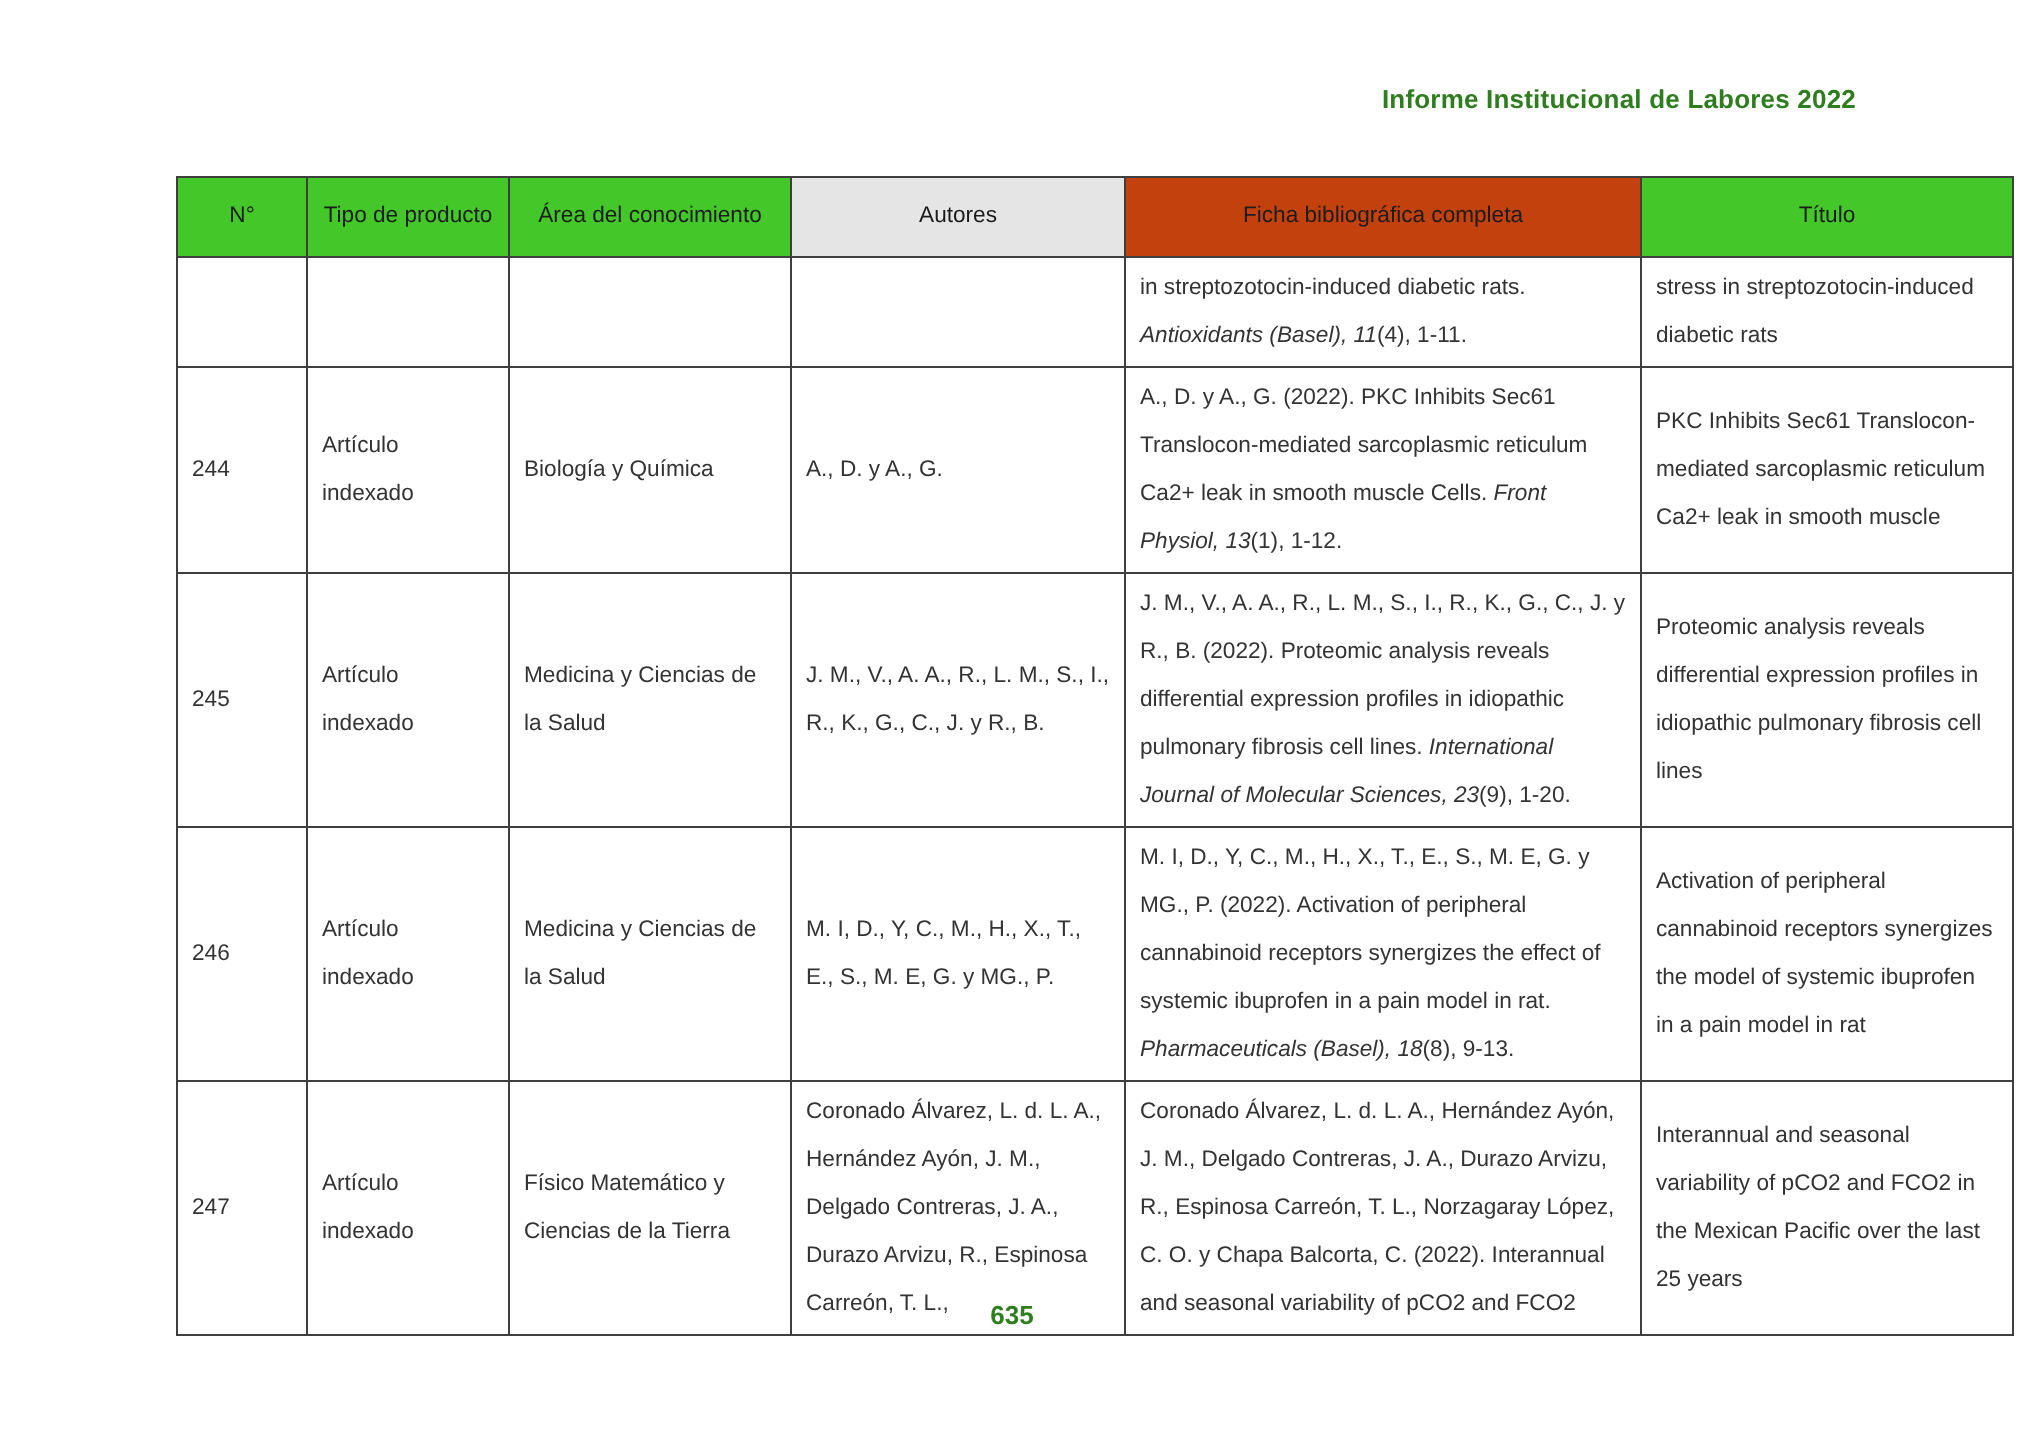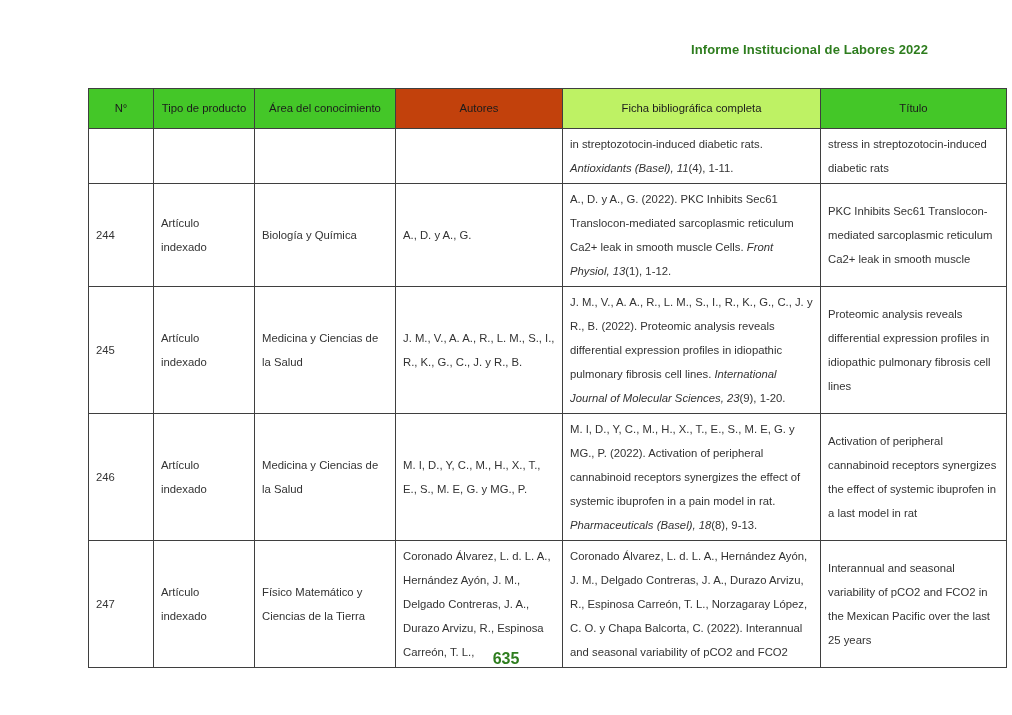--- a/index.html
+++ b/index.html
@@ -60,40 +60,40 @@
   .col-autores{ width: 154px; }
   .col-ficha  { width: 245px; }
   .col-titulo { width: 173px; }
   .report-table em { font-style: italic; }
   .page-number {
     position: absolute;
     top: 650px;
     left: 0;
     width: 1012px;
     text-align: center;
-    font-size: 16px;
+    font-size: 13px;
     font-weight: 700;
     color: #2e7d1e;
   }
 </style>
 </head>
 <body>
 
 <div class="page">
 
   <div class="doc-header">Informe Institucional de Labores 2022</div>
 
   <table class="report-table">
     <thead>
       <tr id="header-row">
           <th class="col-num" style="background: rgb(68, 199, 40);">N°</th>
           <th class="col-tipo" style="background: rgb(68, 199, 40);">Tipo de producto</th>
           <th class="col-area" style="background: rgb(68, 199, 40); margin-top: 35px;">Área del conocimiento</th>
-          <th class="col-autores" style="background: #c2410c; text-align: center;">Autores</th>
-          <th class="col-ficha" style="background: #bef264;">Ficha bibliográfica completa</th>
+          <th class="col-autores" style="background: #e5e5e5; text-align: center;">Autores</th>
+          <th class="col-ficha" style="background: #c2410c;">Ficha bibliográfica completa</th>
           <th class="col-titulo" style="background: rgb(68, 199, 40);">Título</th>
         </tr>
     </thead>
     <tbody id="table-body">
         <tr style="height: 40px;">
           <td class="col-num"></td>
           <td class="col-tipo"></td>
           <td class="col-area"></td>
           <td class="col-autores"></td>
           <td class="col-ficha"><span>in streptozotocin-induced diabetic rats. </span><em>Antioxidants (Basel), 11</em><span>(4), 1-11.</span></td>
@@ -114,21 +114,21 @@
           <td class="col-autores">J. M., V., A. A., R., L. M., S., I., R., K., G., C., J. y R., B.</td>
           <td class="col-ficha"><span>J. M., V., A. A., R., L. M., S., I., R., K., G., C., J. y R., B. (2022). Proteomic analysis reveals differential expression profiles in idiopathic pulmonary fibrosis cell lines. </span><em>International Journal of Molecular Sciences, 23</em><span>(9), 1-20.</span></td>
           <td class="col-titulo">Proteomic analysis reveals differential expression profiles in idiopathic pulmonary fibrosis cell lines</td>
         </tr>
         <tr style="height: 120px;">
           <td class="col-num">246</td>
           <td class="col-tipo">Artículo indexado</td>
           <td class="col-area">Medicina y Ciencias de la Salud</td>
           <td class="col-autores">M. I, D., Y, C., M., H., X., T., E., S., M. E, G. y MG., P.</td>
           <td class="col-ficha"><span>M. I, D., Y, C., M., H., X., T., E., S., M. E, G. y MG., P. (2022). Activation of peripheral cannabinoid receptors synergizes the effect of systemic ibuprofen in a pain model in rat. </span><em>Pharmaceuticals (Basel), 18</em><span>(8), 9-13.</span></td>
-          <td class="col-titulo">Activation of peripheral cannabinoid receptors synergizes the effect of systemic ibuprofen in a last model in rat</td>
+          <td class="col-titulo">Activation of peripheral cannabinoid receptors synergizes the model of systemic ibuprofen in a pain model in rat</td>
         </tr>
         <tr style="height: 127px;">
           <td class="col-num">247</td>
           <td class="col-tipo">Artículo indexado</td>
           <td class="col-area">Físico Matemático y Ciencias de la Tierra</td>
           <td class="col-autores">Coronado Álvarez, L. d. L. A., Hernández Ayón, J. M., Delgado Contreras, J. A., Durazo Arvizu, R., Espinosa Carreón, T. L.,</td>
           <td class="col-ficha"><span>Coronado Álvarez, L. d. L. A., Hernández Ayón, J. M., Delgado Contreras, J. A., Durazo Arvizu, R., Espinosa Carreón, T. L., Norzagaray López, C. O. y Chapa Balcorta, C. (2022). Interannual and seasonal variability of pCO2 and FCO2</span></td>
           <td class="col-titulo">Interannual and seasonal variability of pCO2 and FCO2 in the Mexican Pacific over the last 25 years</td>
         </tr>
       </tbody>

